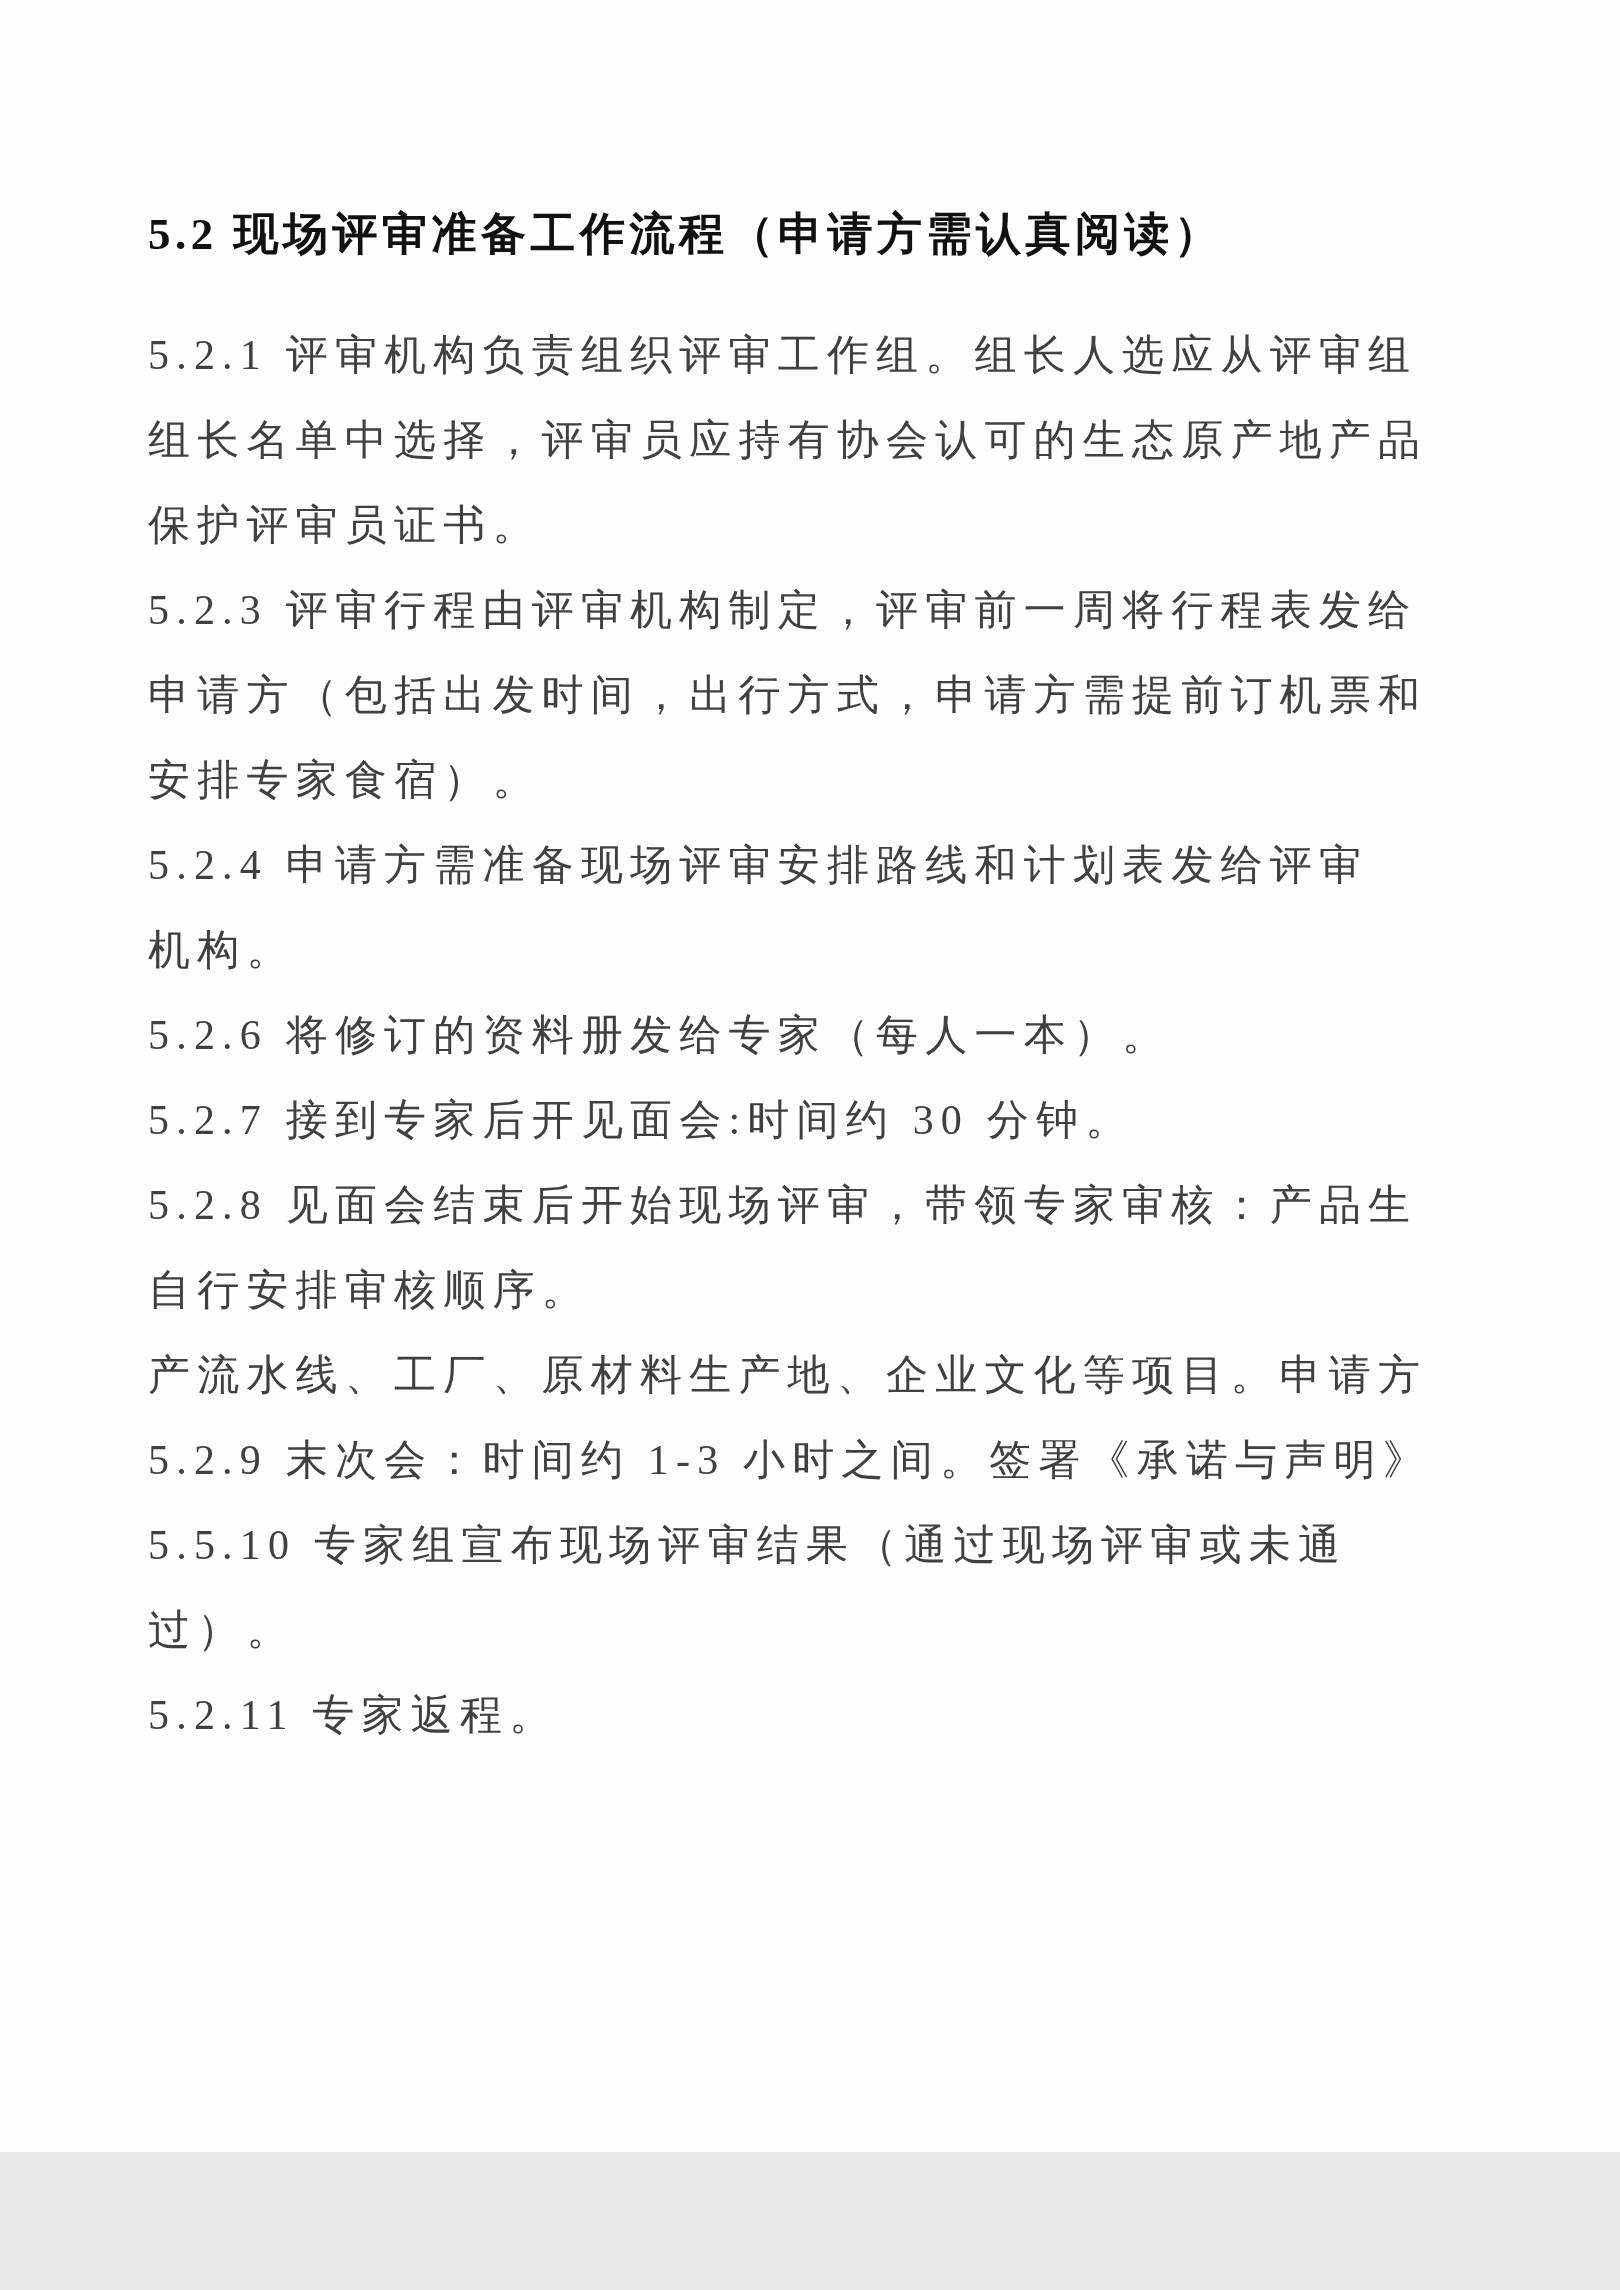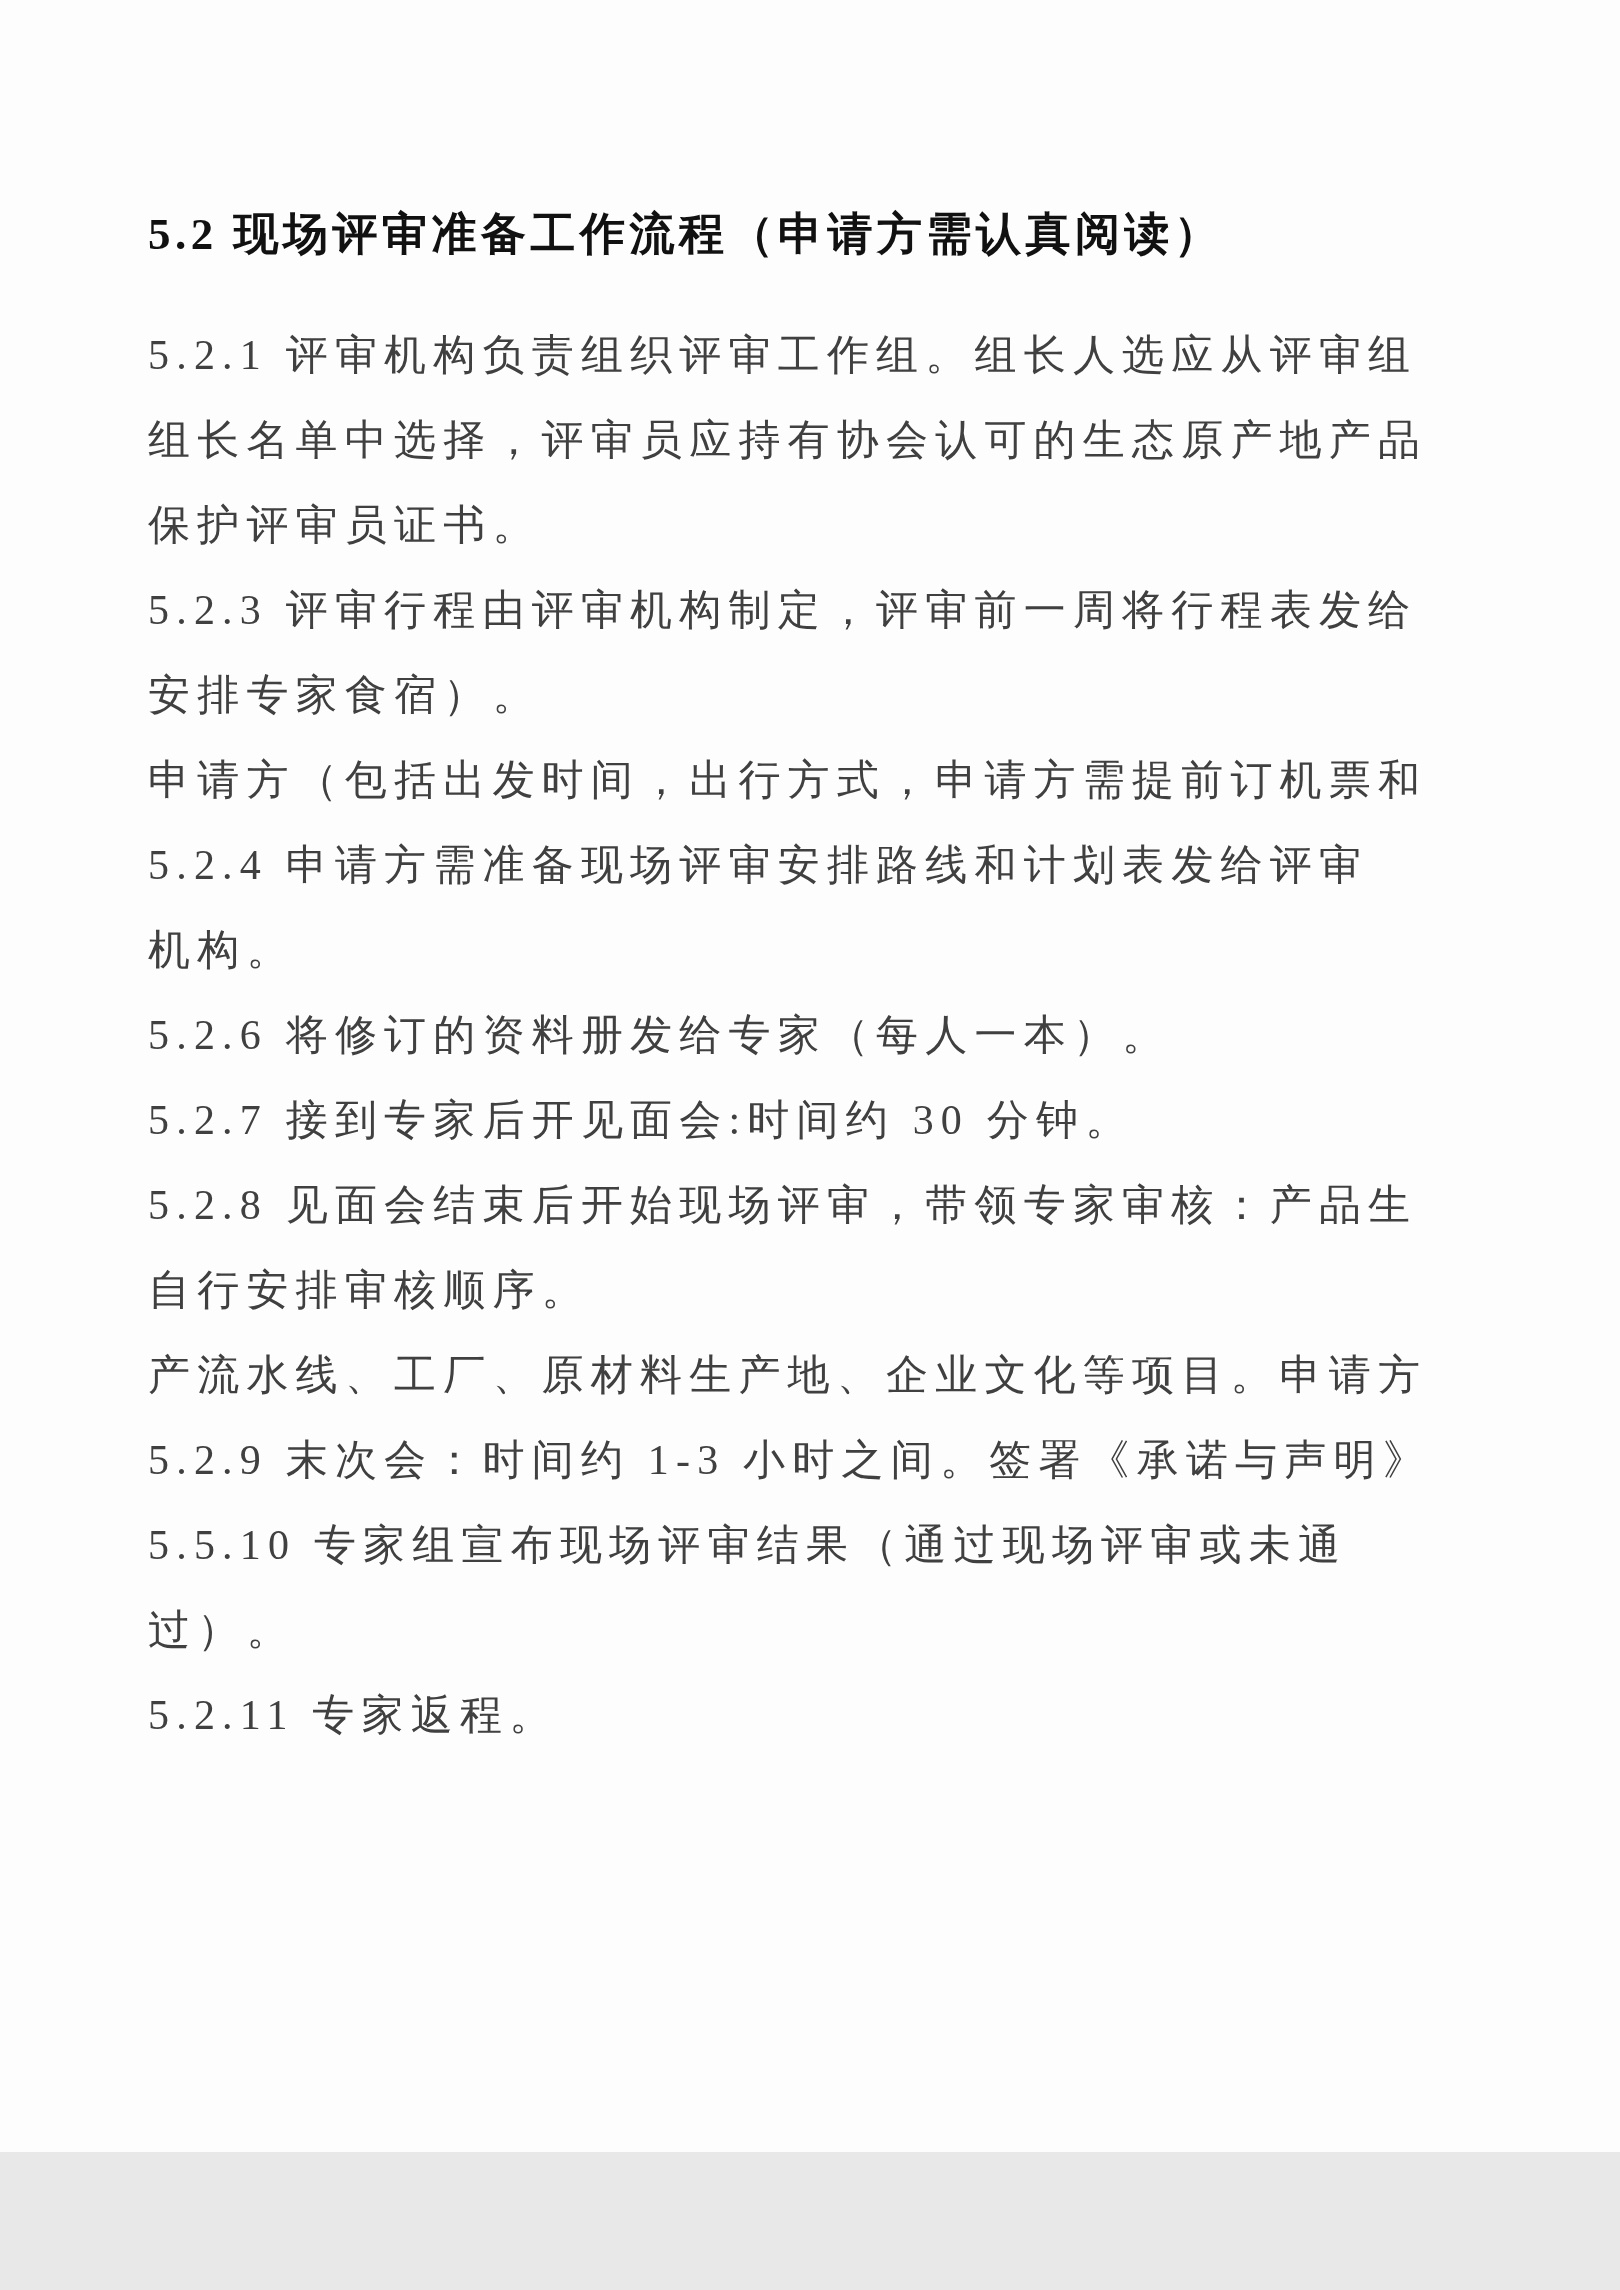--- a/index.html
+++ b/index.html
@@ -58,22 +58,22 @@
 
 <div class="page">
 
   <div class="heading">5.2 现场评审准备工作流程（申请方需认真阅读）</div>
 
   <div class="content">
     <div class="line">5.2.1 评审机构负责组织评审工作组。组长人选应从评审组</div>
     <div class="line">组长名单中选择，评审员应持有协会认可的生态原产地产品</div>
     <div class="line">保护评审员证书。</div>
     <div class="line">5.2.3 评审行程由评审机构制定，评审前一周将行程表发给</div>
+    <div class="line">申请方（包括出发时间，出行方式，申请方需提前订机票和</div>
     <div class="line">安排专家食宿）。</div>
-    <div class="line">申请方（包括出发时间，出行方式，申请方需提前订机票和</div>
     <div class="line">5.2.4 申请方需准备现场评审安排路线和计划表发给评审</div>
     <div class="line">机构。</div>
     <div class="line">5.2.6 将修订的资料册发给专家（每人一本）。</div>
     <div class="line">5.2.7 接到专家后开见面会:时间约 30 分钟。</div>
     <div class="line">5.2.8 见面会结束后开始现场评审，带领专家审核：产品生</div>
     <div class="line">自行安排审核顺序。</div>
     <div class="line">产流水线、工厂、原材料生产地、企业文化等项目。申请方</div>
     <div class="line">5.2.9 末次会：时间约 1-3 小时之间。签署《承诺与声明》</div>
     <div class="line">5.5.10 专家组宣布现场评审结果（通过现场评审或未通</div>
     <div class="line">过）。</div>

